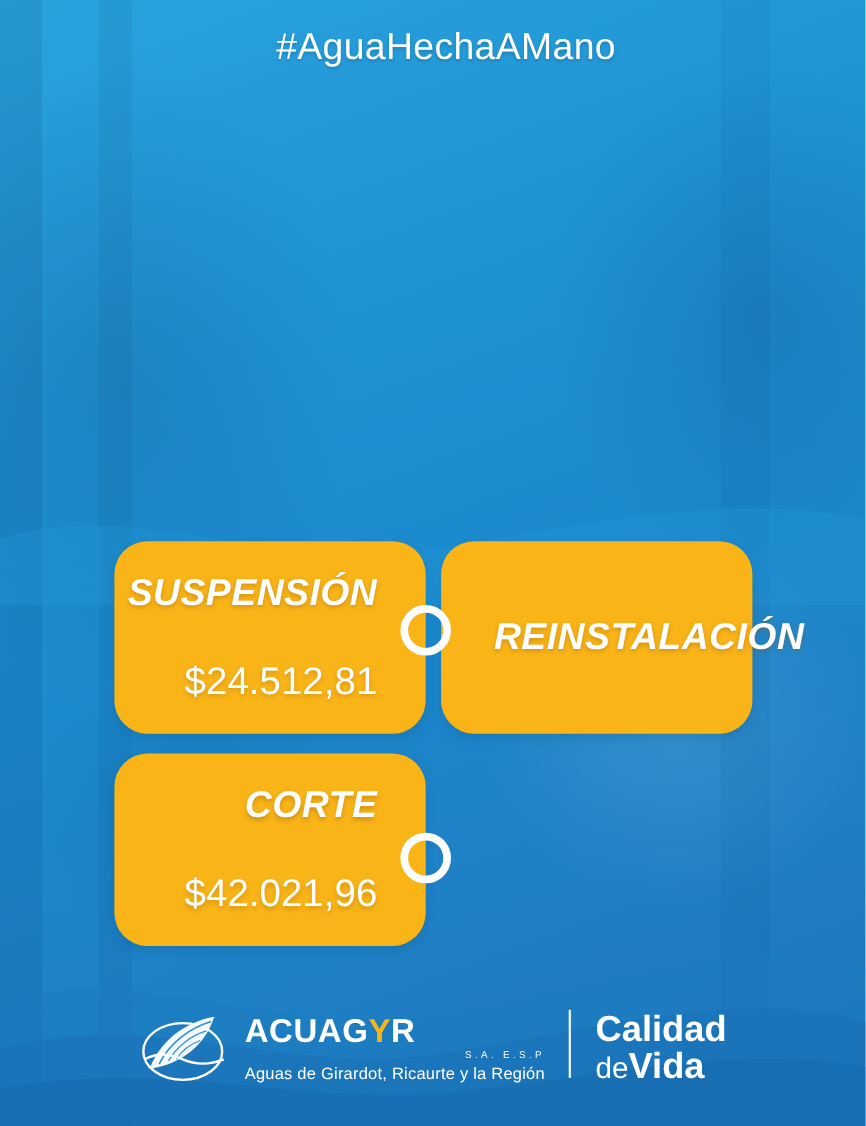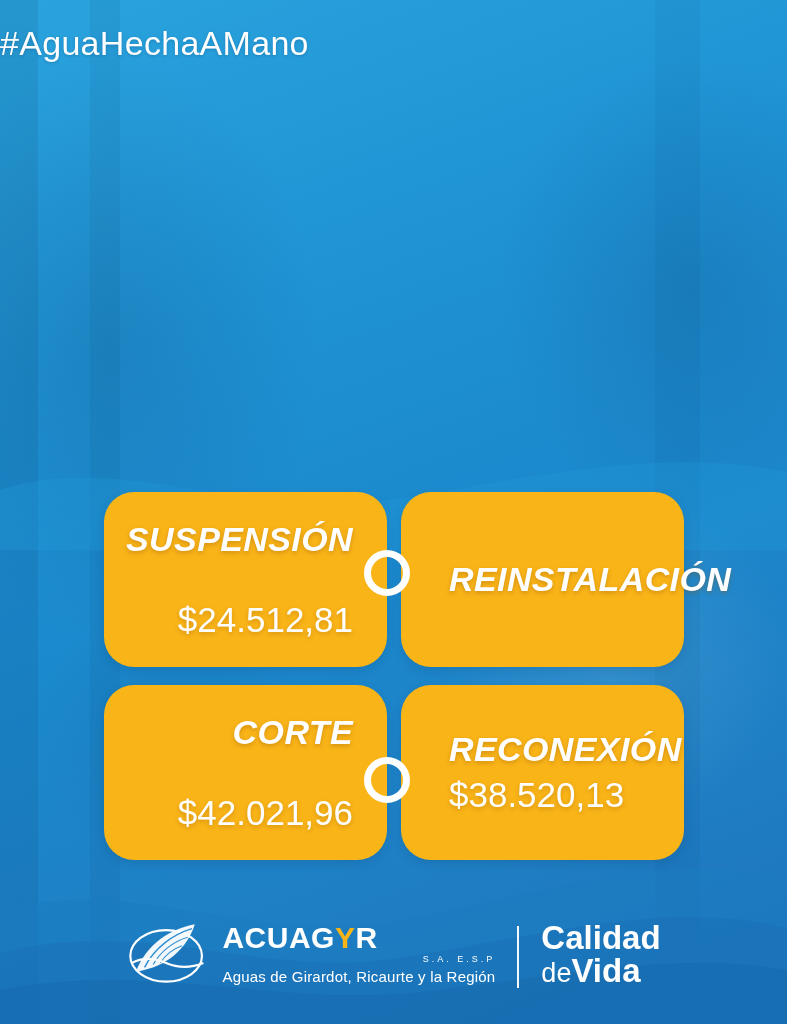--- a/index.html
+++ b/index.html
@@ -41,25 +41,27 @@
     position: absolute;
     left: 0; right: 0;
     pointer-events: none;
   }
   .wave svg { display: block; width: 100%; }
 
   
   .hashtag {
     position: absolute;
     top: 24px; left: 0; right: 0;
+    text-align: center;
     color: #ffffff;
     font-size: 34px;
     font-weight: 400;
     letter-spacing: 0.3px;
     text-shadow: 0 1px 3px rgba(0,40,80,0.25);
+    padding-left: 24px;
   }
 
   
   .bubble-wrap {
     position: absolute;
     top: 108px;
     left: 180px;
     width: 430px;
   }
   .bubble {
@@ -113,21 +115,21 @@
   .card {
     background: #f9b418;
     border-radius: 30px;
     display: flex;
     flex-direction: column;
     justify-content: center;
     padding: 0 16px;
     box-shadow: 0 4px 10px rgba(10,50,90,0.14);
   }
   .card.right { align-items: flex-start; text-align: left; padding-left: 48px; }
-  .card.left  { align-items: flex-end;  text-align: right; padding-right: 34px; gap: 35px; }
+  .card.left  { align-items: flex-end;  text-align: right; padding-right: 44px; gap: 35px; }
   .card-title {
     color: #ffffff;
     font-size: 34px;
     font-weight: bold;
     font-style: italic;
     letter-spacing: 0.4px;
     text-shadow: 0 2px 4px rgba(140,80,0,0.35);
     white-space: nowrap;
   }
   .card-value {
@@ -148,21 +150,21 @@
   }
   .ring-1 { left: 364px; top: 550px; }
   .ring-2 { left: 364px; top: 757px; }
 
   
   .footer {
     position: absolute;
     left: 0; right: 0;
     bottom: 36px;
     display: flex;
-    align-items: flex-end;
+    align-items: flex-start;
     justify-content: center;
     gap: 22px;
   }
   .brand {
     display: flex;
     align-items: center;
     gap: 10px;
   }
   .brand-mark { width: 86px; height: 70px; }
   .brand-text { display: flex; flex-direction: column; line-height: 1; }
@@ -229,24 +231,20 @@
     <div class="card left">
       <div class="card-title">SUSPENSIÓN</div>
       <div class="card-value">$24.512,81</div>
     </div>
     <div class="card right">
       <div class="card-title">REINSTALACIÓN</div>
     </div>
     <div class="card left">
       <div class="card-title">CORTE</div>
       <div class="card-value">$42.021,96</div>
-    </div>
-    <div class="card right">
-      <div class="card-title">RECONEXIÓN</div>
-      <div class="card-value">$38.520,13</div>
     </div>
   </div>
 
   <div class="ring ring-1"></div>
   <div class="ring ring-2"></div>
 
   <div class="footer">
     <div class="brand">
       <svg class="brand-mark" viewBox="0 0 120 96">
         <ellipse cx="56" cy="52" rx="50" ry="36" fill="none" stroke="#ffffff" stroke-width="3"></ellipse>

